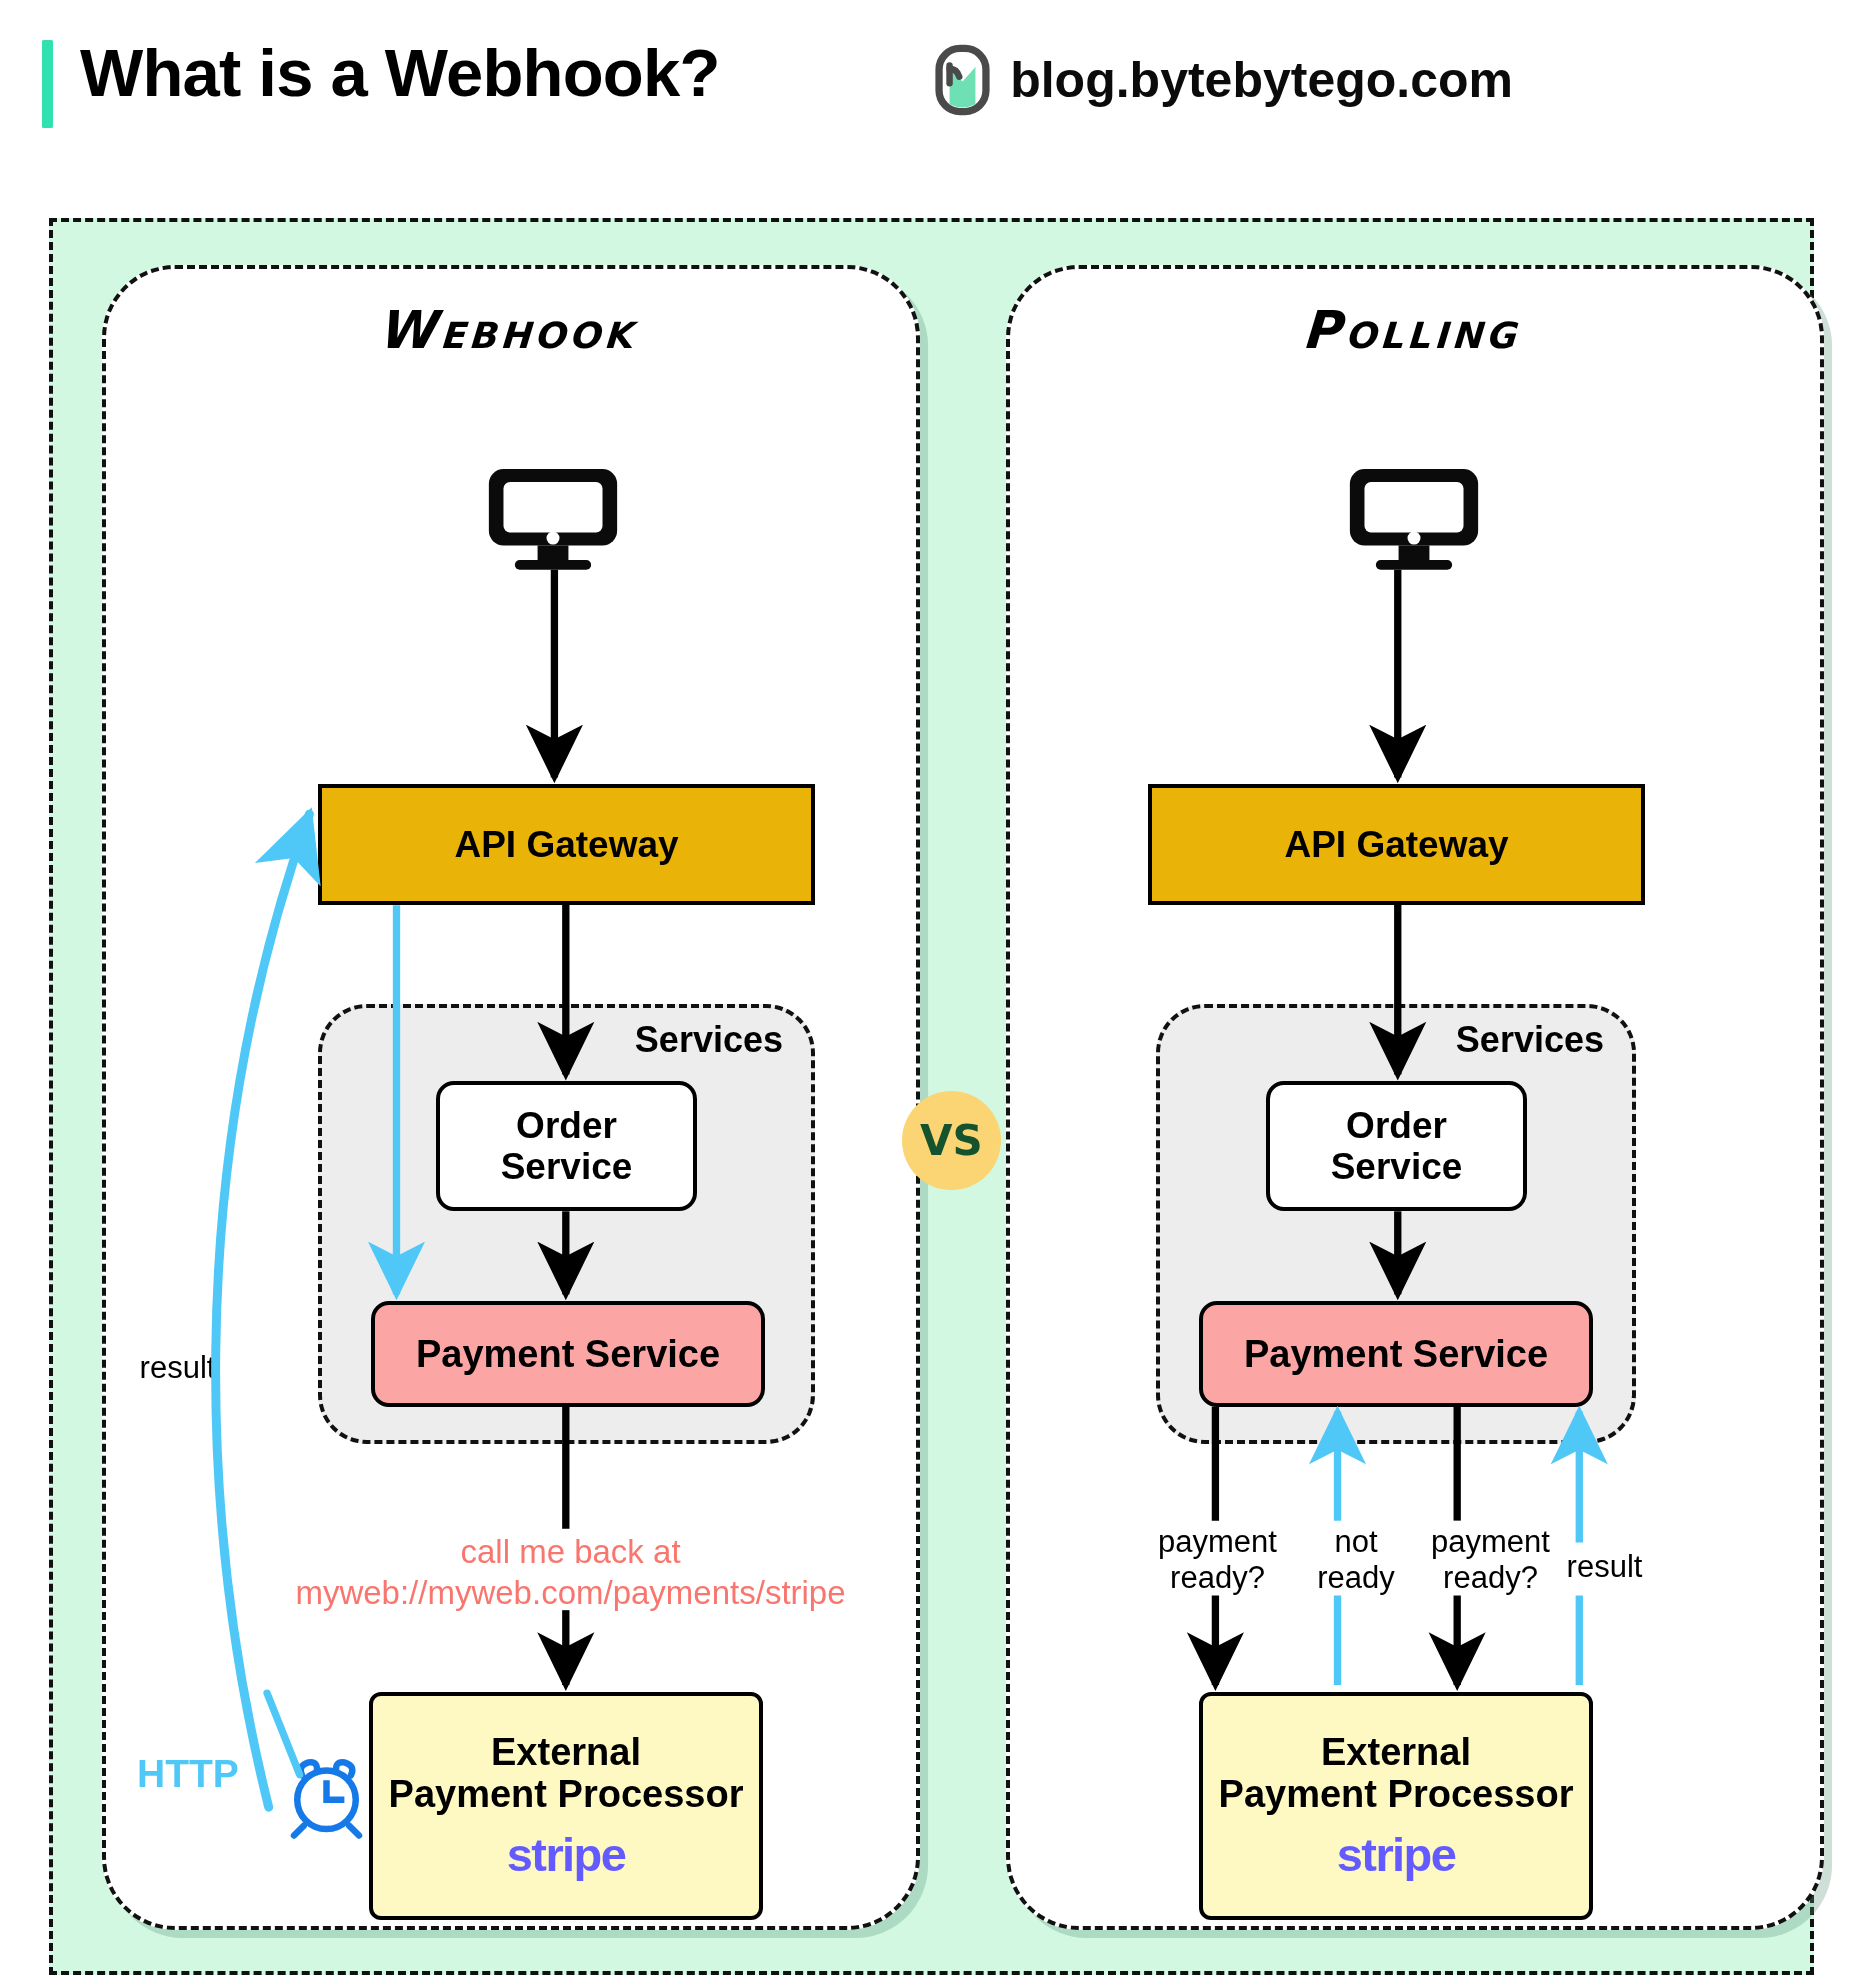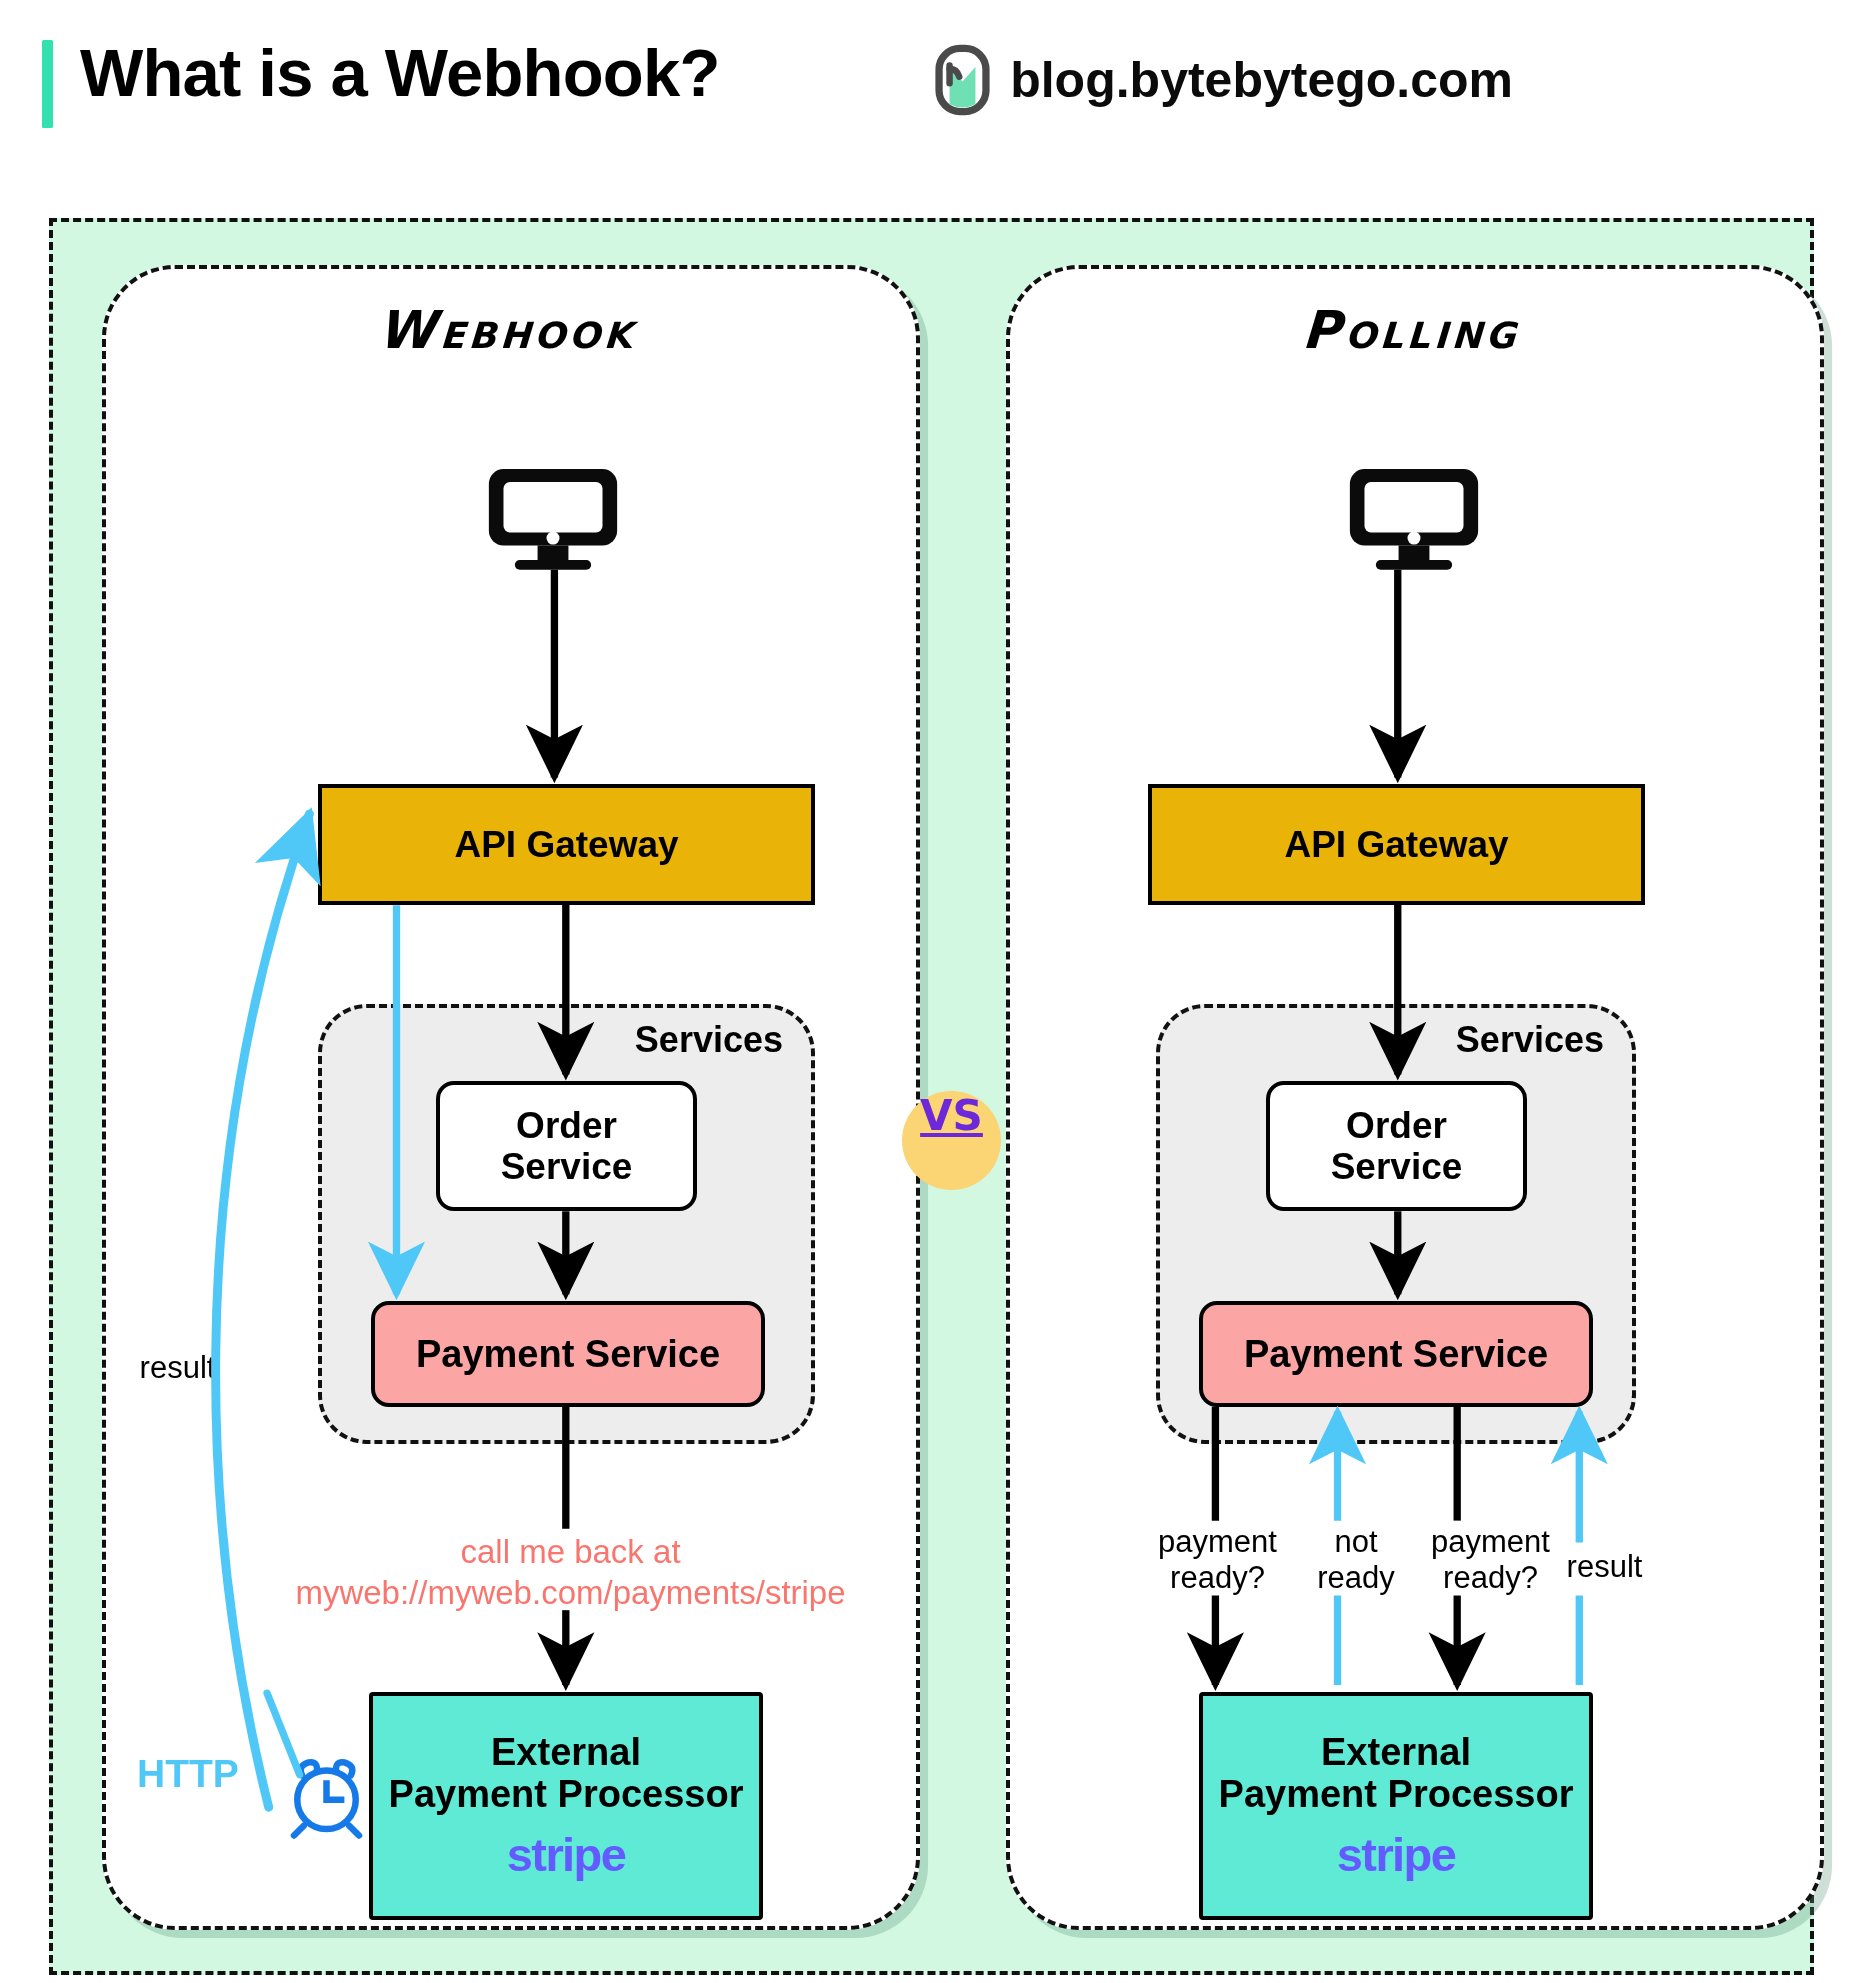--- a/index.html
+++ b/index.html
@@ -56,21 +56,21 @@
     transform:skewX(-6deg);
   }
 
   
   .box{position:absolute;box-sizing:border-box;display:flex;
        flex-direction:column;align-items:center;justify-content:center;
        text-align:center;color:#000;font-weight:bold;line-height:1.12;}
   .gateway-box{background:#eab308;border:4.1px solid #000;font-size:37px;}
   .order-box{background:#fff;border:4.1px solid #000;border-radius:18px;font-size:37px;}
   .payment-box{background:#fca5a5;border:4.1px solid #000;border-radius:18px;font-size:38px;}
-  .processor-box{background:#5eead4;border:4.1px solid #000;border-radius:4px;font-size:38px;}
+  .processor-box{background:#fef9c3;border:4.1px solid #000;border-radius:12px;font-size:38px;}
 
   .services-wrap{
     position:absolute;box-sizing:border-box;
     background:#EDEDED;border:4.1px dashed #111;border-radius:49px;
   }
   .services-label{
     position:absolute;right:28px;top:11.4px;
     font-size:36px;font-weight:bold;color:#000;margin-left:16px;
   }
 
@@ -84,24 +84,23 @@
 
   
   .lbl{position:absolute;font-size:31px;color:#000;text-align:center;line-height:1.15;white-space:pre-line;}
   .lbl-red{position:absolute;font-size:33px;color:#F9766E;text-align:center;line-height:1.25;}
   .lbl-http{position:absolute;font-size:39px;font-weight:bold;color:#4FC8F8;}
 
   
   #vs-badge{
     position:absolute;left:902px;top:1091px;width:99px;height:99px;
     background:#FBD473;border-radius:50%;
-    display:flex;align-items:flex-start;justify-content:center;
-    font-size:42px;font-weight:bold;color:#6d28d9;
+    display:flex;align-items:center;justify-content:center;
+    font-size:42px;font-weight:bold;color:#14532d;
     font-family:"DejaVu Sans","Liberation Sans",sans-serif;
-    text-decoration:underline;
   }
 
   .monitor{position:absolute;}
   .clock-icon{position:absolute;}
 </style>
 </head>
 <body>
 
 <div id="header">
   <div id="title-bar"></div>

